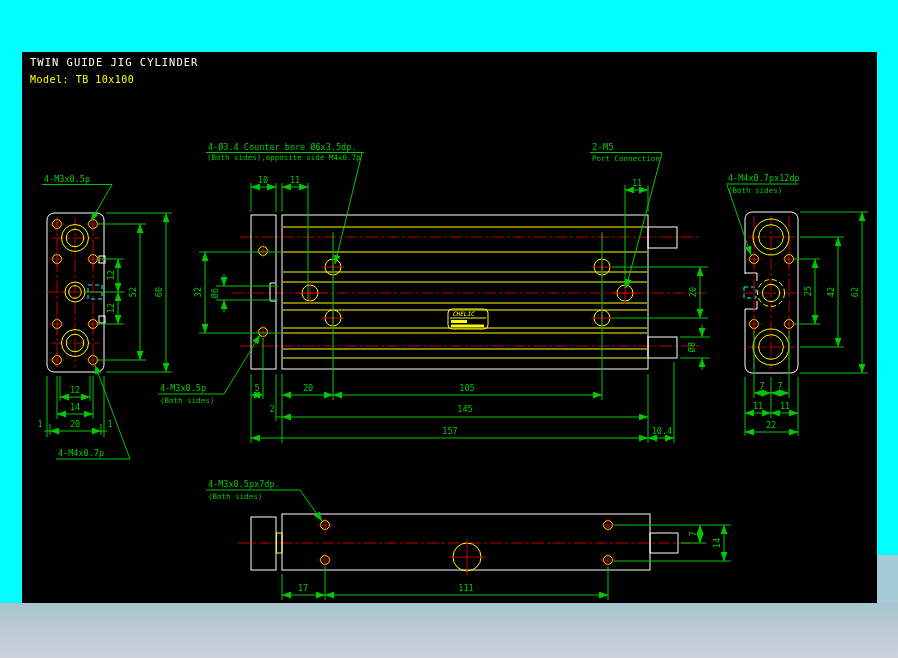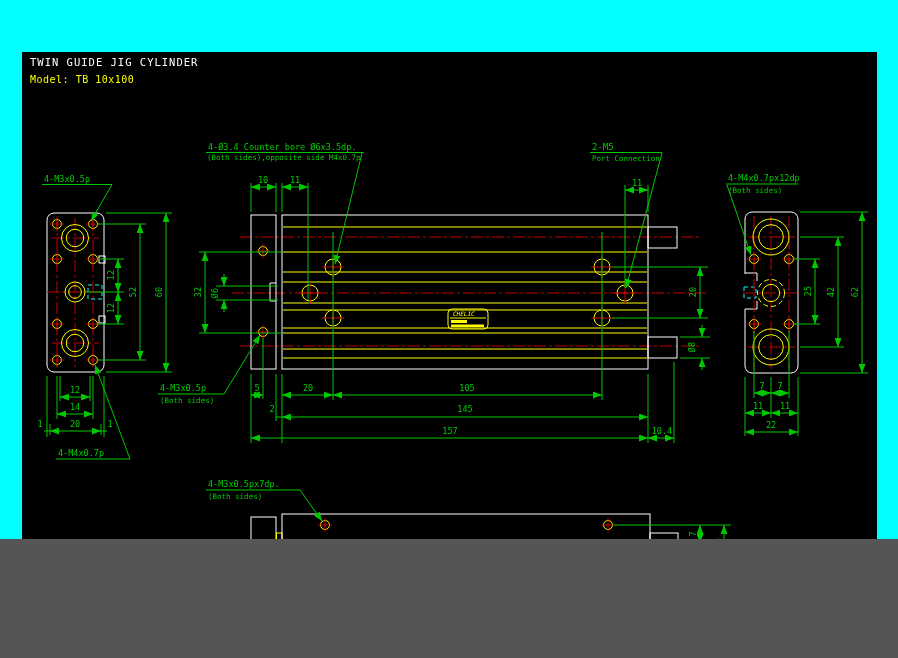--- a/index.html
+++ b/index.html
@@ -1,16 +1,16 @@
 <!DOCTYPE html>
 <html><head>
 <meta charset="utf-8">
 <style>
   html,body{margin:0;padding:0;background:#555;}
-  #stage{position:relative;width:898px;height:539px;overflow:hidden;font-family:"DejaVu Sans Mono",monospace;}
+  #stage{position:relative;width:898px;height:658px;overflow:hidden;font-family:"DejaVu Sans Mono",monospace;}
   svg text{font-family:"DejaVu Sans Mono",monospace;}
   .w{stroke:#ffffff;fill:none;stroke-width:1}
   .y{stroke:#ffff00;fill:none;stroke-width:1}
   .g{stroke:#00c800;fill:none;stroke-width:1}
   .r{stroke:#c00000;fill:none;stroke-width:1}
   .c{stroke:#00ffff;fill:none;stroke-width:1}
   .rd{stroke-dasharray:12 3 3 3}
   .yd{stroke-dasharray:5 3}
   .cd{stroke-dasharray:4 3}
   .gt{fill:#00cc00;font-size:8.5px}

